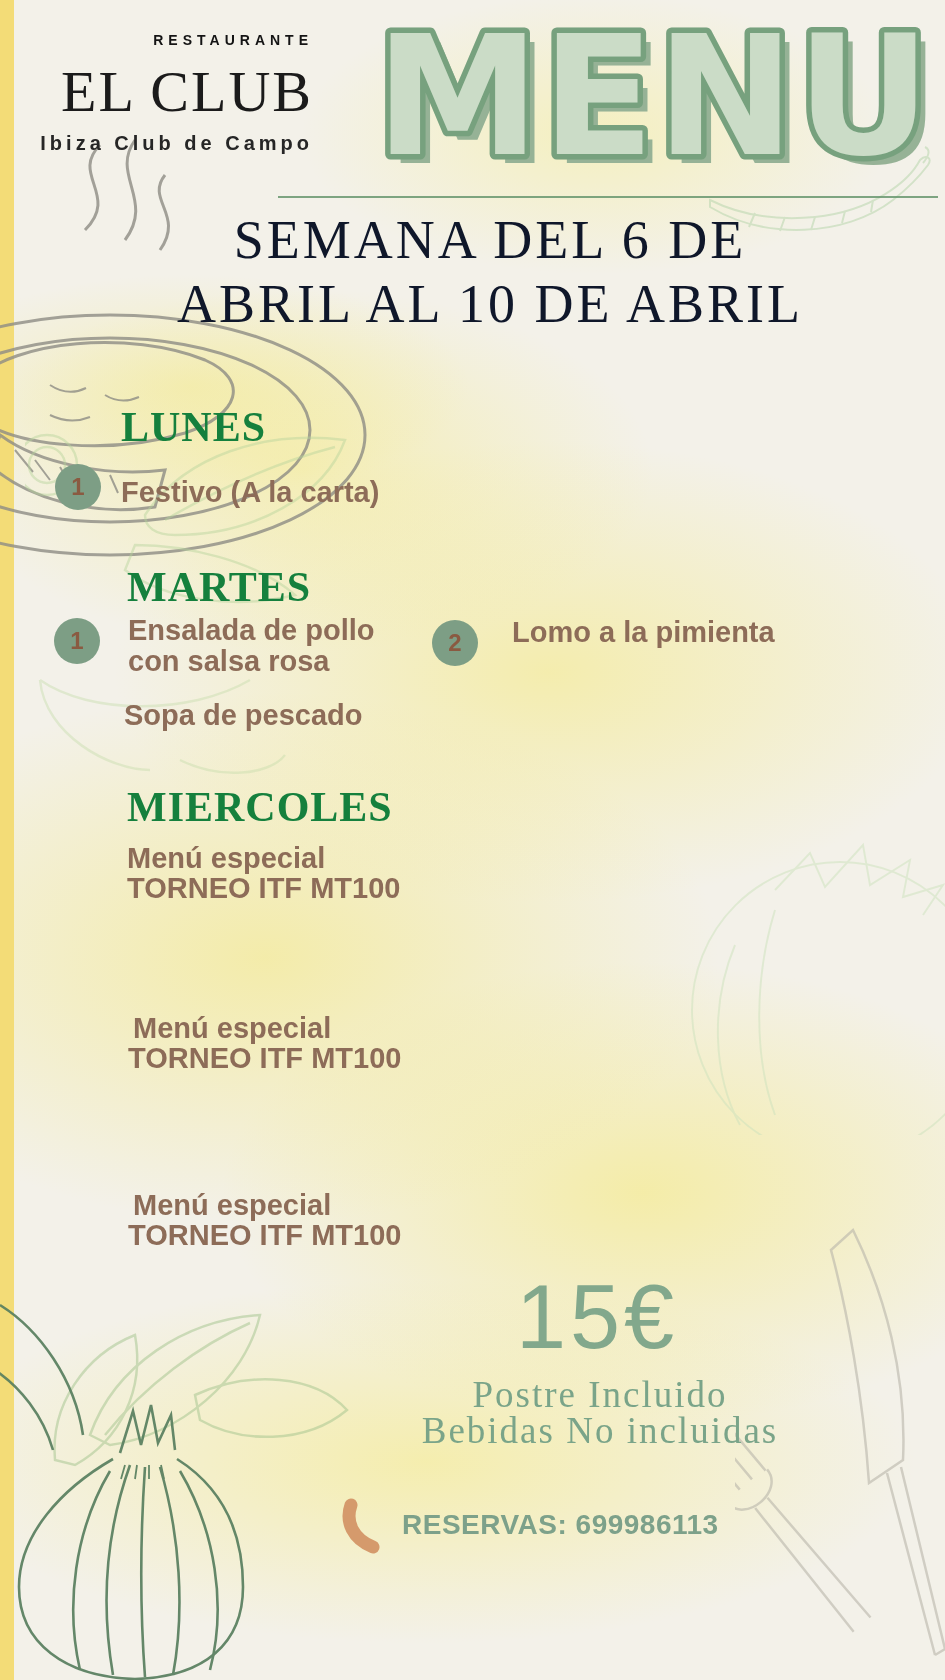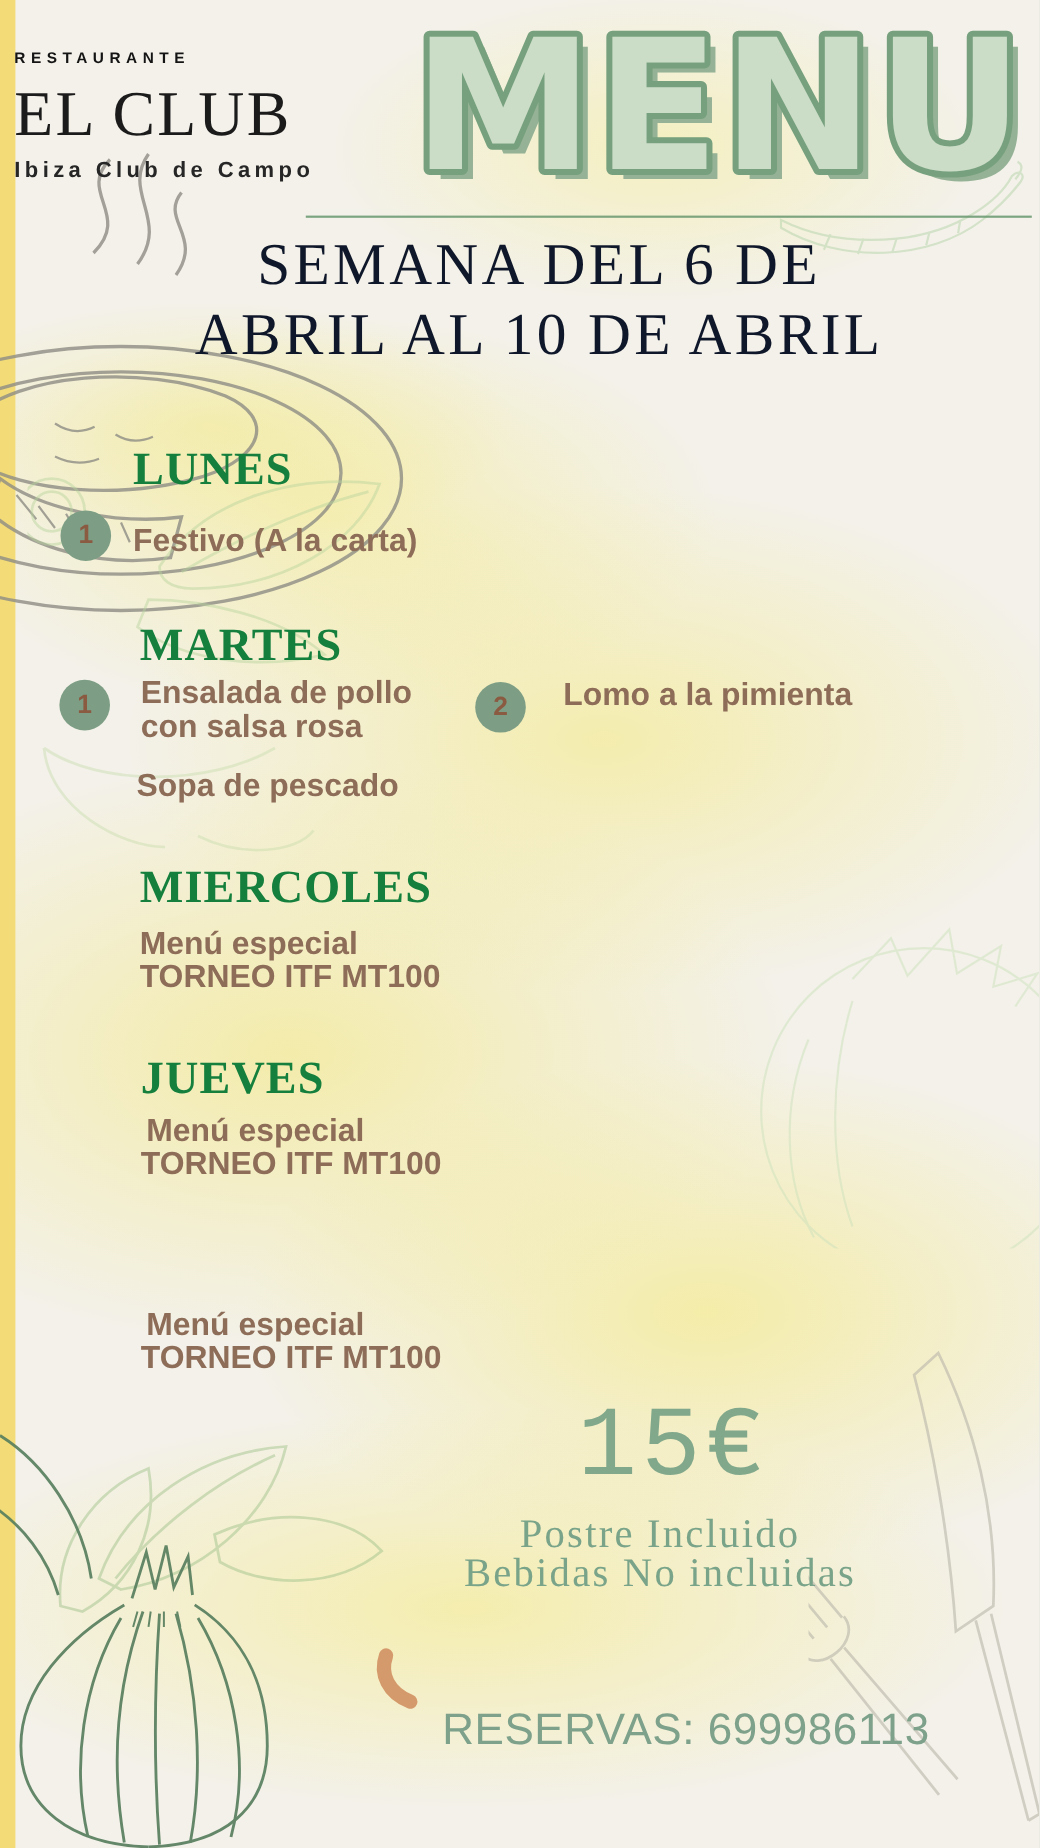--- a/index.html
+++ b/index.html
@@ -18,47 +18,47 @@
       radial-gradient(650px 380px at 28% 57%, rgba(244,231,118,0.55), rgba(244,231,118,0) 70%),
       radial-gradient(600px 330px at 68% 71%, rgba(245,233,125,0.60), rgba(245,233,125,0) 70%),
       radial-gradient(700px 260px at 45% 87%, rgba(246,235,135,0.60), rgba(246,235,135,0) 70%),
       radial-gradient(800px 220px at 50% 100%, rgba(243,241,233,0.92), rgba(243,241,233,0) 75%);
   }
   .stripe{position:absolute;left:0;top:0;width:14px;height:100%;background:#f3dc77;}
   .abs{position:absolute;}
   .deco{position:absolute;pointer-events:none;}
 
   
-  .logo{left:13px;top:44px;width:300px;text-align:left;color:#161616;}
+  .logo{left:13px;top:32px;width:300px;text-align:right;color:#161616;}
   .logo .resto{font-size:14px;font-weight:bold;letter-spacing:5px;color:#141414;}
   .logo .name{font-family:"Liberation Serif",serif;font-size:58px;letter-spacing:2px;line-height:1.1;color:#1b1b1b;margin-top:12px;}
   .logo .tag{font-size:20px;font-weight:600;letter-spacing:4px;color:#262626;margin-top:8px;}
 
   
   .menu-title-svg{left:362px;top:8px;}
   .divider{left:278px;top:196px;width:660px;height:2px;background:#67966f;opacity:.85;}
 
   .subtitle{left:150px;top:208px;width:680px;text-align:center;
     font-family:"Liberation Serif",serif;font-size:54px;line-height:64px;
     letter-spacing:3px;color:#0f172a;}
 
   .day-title{font-weight:bold;font-size:42px;letter-spacing:1px;color:#15803d;line-height:1;font-family:Liberation Serif, serif;}
   .menu-item{font-weight:bold;font-size:29px;line-height:31px;color:#8d6c58;}
   .badge{width:46px;height:46px;border-radius:50%;background:#7d9e85;
     display:flex;align-items:center;justify-content:center;
     color:#8a5a41;font-weight:bold;font-size:24px;}
 
-  .price{left:392px;top:1272px;width:440px;text-align:center;
-    font-family:Liberation Mono, monospace;font-weight:400;font-size:90px;
+  .price{left:377px;top:1272px;width:440px;text-align:center;
+    font-family:Liberation Sans, sans-serif;font-weight:400;font-size:90px;
     letter-spacing:4px;color:#82a88c;line-height:1;}
   .price-note{width:440px;left:380px;text-align:center;
     font-family:"Liberation Serif",serif;font-size:37px;letter-spacing:2px;
     color:#7aa489;line-height:1;}
-  .reservas{left:402px;top:1508px;font-weight:normal;font-size:40px;
-    letter-spacing:.5px;color:#7da18a;line-height:1.2;margin-top:40px;}
+  .reservas{left:402px;top:1508px;font-weight:bold;font-size:28px;
+    letter-spacing:.5px;color:#7da18a;line-height:1.2;}
 </style>
 </head>
 <body>
 
 <div class="poster">
   <div class="watercolor"></div>
   <div class="stripe abs"></div>
 
   <svg class="deco" style="left:-70px;top:135px" width="460" height="430" viewBox="0 0 460 430" fill="none" stroke="#8e8d85" stroke-width="3" opacity="0.8">
     <path d="M170,10 C140,40 190,60 155,95"></path>
@@ -162,21 +162,20 @@
   <div class="abs menu-item" style="left:124px;top:700px">Sopa de pescado</div>
   <div class="abs badge" style="left:432px;top:620px">
     <span>2</span>
   </div>
   <div class="abs menu-item" style="left:512px;top:617px">Lomo a la pimienta</div>
 
   <div class="abs day-title" style="left:127px;top:786px">MIERCOLES</div>
   <div class="abs menu-item" style="left:127px;top:843px">Menú especial</div>
   <div class="abs menu-item" style="left:127px;top:873px">TORNEO ITF MT100</div>
 
-  <div class="abs day-title" style="left:128px;top:960px">JUEVES</div>
   <div class="abs menu-item" style="left:133px;top:1013px">Menú especial</div>
   <div class="abs menu-item" style="left:128px;top:1043px">TORNEO ITF MT100</div>
 
   <div class="abs menu-item" style="left:133px;top:1190px">Menú especial</div>
   <div class="abs menu-item" style="left:128px;top:1220px">TORNEO ITF MT100</div>
 
   <div class="abs price">15€</div>
   <div class="abs price-note" style="top:1376px">Postre Incluido</div>
   <div class="abs price-note" style="top:1412px">Bebidas No incluidas</div>
 

